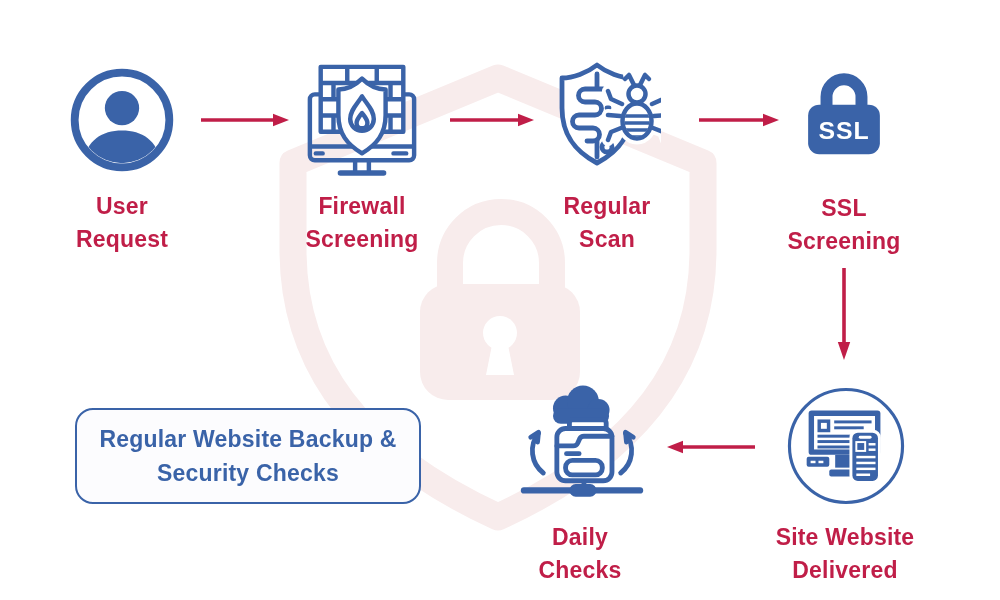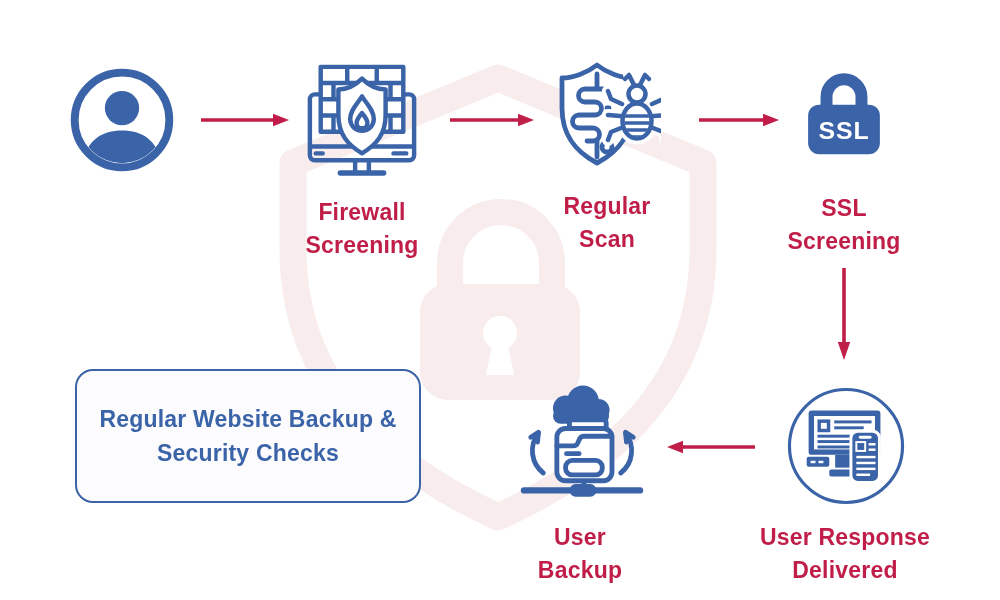--- a/index.html
+++ b/index.html
@@ -7,21 +7,21 @@
     width:1000px;height:600px;background:#ffffff;position:relative;overflow:hidden;
     font-family:"Liberation Sans",sans-serif;
   }
   .stage{position:absolute;inset:0;width:1000px;height:600px;}
   .abs{position:absolute;}
   .node-label{
     position:absolute;color:#C01E48;font-weight:700;font-size:23px;line-height:33px;
     text-align:center;letter-spacing:.2px;
   }
   .callout{
-    position:absolute;left:75px;top:369px;width:346px;height:134px;
+    position:absolute;left:75px;top:408px;width:346px;height:96px;
     border:2.5px solid #3A63A8;border-radius:18px;background:#fcfcfe;
     display:flex;align-items:center;justify-content:center;box-sizing:border-box;
   }
   .callout-text{
     width:312px;color:#3A63A8;font-weight:700;font-size:23px;line-height:34px;
     text-align:center;letter-spacing:.2px;
   }
   svg{display:block;}
 </style>
 </head>
@@ -40,20 +40,21 @@
   <svg class="abs" style="left:70px;top:68px;" width="104" height="104" viewBox="0 0 100 100">
     <defs>
         <clipPath id="uClip">
           <circle cx="50" cy="50" r="41.5"></circle>
         </clipPath>
       </defs>
     <circle cx="50" cy="50" r="45.5" fill="#ffffff" stroke="#3A63A8" stroke-width="7.5"></circle>
     <circle cx="50" cy="38.5" r="16.5" fill="#3A63A8"></circle>
     <path d="M12 96 C14 70 30 60 50 60 C70 60 86 70 88 96 L88 106 H12 Z" fill="#3A63A8" clip-path="url(#uClip)"></path>
   </svg>
+  <div class="node-label" style="left:67px;top:190px;width:110px;">User Request</div>
 
   <svg class="abs" style="left:201px;top:112px;" width="88" height="16" viewBox="0 0 88 16">
     <line x1="0" y1="8" x2="73" y2="8" stroke="#C01E48" stroke-width="3.6"></line>
     <polygon points="72,1.8 88,8 72,14.2" fill="#C01E48"></polygon>
   </svg>
 
   <svg class="abs" style="left:303px;top:57px;" width="118" height="120" viewBox="0 0 120 122">
     <g stroke="#3A63A8" stroke-width="4.5" fill="none" stroke-linejoin="round">
       <rect x="7" y="38" width="106" height="67" rx="5"></rect>
       <path d="M7 91 H113"></path>
@@ -61,21 +62,21 @@
       <path d="M53 105 V116 M67 105 V116"></path>
       <path d="M38 118 H82" stroke-width="5.5" stroke-linecap="round"></path>
       <rect x="18" y="10" width="84" height="66" fill="#ffffff"></rect>
       <path d="M18 26.5 H102 M18 43 H102 M18 59.5 H102"></path>
       <path d="M45 10 V26.5 M75 10 V26.5 M31 26.5 V43 M60 26.5 V43 M89 26.5 V43 M45 43 V59.5 M75 43 V59.5 M31 59.5 V76 M60 59.5 V76 M89 59.5 V76"></path>
       <path d="M60 22 C52 30 44 33 36 33 V59 C36 78 45 89 60 98 C75 89 84 78 84 59 V33 C76 33 68 30 60 22 Z" fill="#ffffff"></path>
       <path d="M60 40 C55 48 48 54 48 63 A12 12 0 0 0 72 63 C72 54 65 48 60 40 Z"></path>
       <path d="M60 57 C57 61 54.5 63.5 54.5 67 A5.5 5.5 0 0 0 65.5 67 C65.5 63.5 63 61 60 57 Z"></path>
     </g>
   </svg>
-  <div class="node-label" style="left:292px;top:190px;width:140px;margin-top:6px;">Firewall Screening</div>
+  <div class="node-label" style="left:292px;top:190px;width:140px;">Firewall Screening</div>
 
   <svg class="abs" style="left:450px;top:112px;" width="84" height="16" viewBox="0 0 84 16">
     <line x1="0" y1="8" x2="69" y2="8" stroke="#C01E48" stroke-width="3.6"></line>
     <polygon points="68,1.8 84,8 68,14.2" fill="#C01E48"></polygon>
   </svg>
 
   <svg class="abs" style="left:549px;top:58px;" width="112" height="112" viewBox="0 0 112 112">
     <g stroke="#3A63A8" stroke-width="4.8" fill="none" stroke-linecap="round" stroke-linejoin="round">
       <path d="M48 7 C38 15 24 20 13 20 V50 C13 78 27 94 48 105 C69 94 83 78 83 50 V20 C72 20 58 15 48 7 Z" fill="#ffffff"></path>
       <path d="M48 16 V30 M48 82 V99"></path>
@@ -141,21 +142,21 @@
     <rect x="66.5" y="46.5" width="26" height="49" rx="5.5" fill="#3A63A8"></rect>
     <rect x="73" y="49.5" width="13" height="3" rx="1.5" fill="#ffffff"></rect>
     <rect x="70.5" y="56" width="9" height="9" fill="none" stroke="#ffffff" stroke-width="2"></rect>
     <rect x="83" y="57" width="7" height="2.5" fill="#ffffff"></rect>
     <rect x="83" y="62.5" width="7" height="2.5" fill="#ffffff"></rect>
     <rect x="70.5" y="70" width="19.5" height="2.5" fill="#ffffff"></rect>
     <rect x="70.5" y="76" width="19.5" height="2.5" fill="#ffffff"></rect>
     <rect x="70.5" y="82" width="19.5" height="2.5" fill="#ffffff"></rect>
     <rect x="70.5" y="88" width="14" height="2.5" fill="#ffffff"></rect>
   </svg>
-  <div class="node-label" style="left:755px;top:521px;width:180px;">User Response Delivered</div>
+  <div class="node-label" style="left:755px;top:521px;width:180px;">Site Website Delivered</div>
 
   <svg class="abs" style="left:667px;top:439px;" width="88" height="16" viewBox="0 0 88 16">
     <line x1="88" y1="8" x2="15" y2="8" stroke="#C01E48" stroke-width="3.6"></line>
     <polygon points="16,1.8 0,8 16,14.2" fill="#C01E48"></polygon>
   </svg>
 
   <svg class="abs" style="left:514px;top:384px;" width="136" height="118" viewBox="0 0 140 122">
     <g fill="#3A63A8">
       <circle cx="53" cy="25" r="13"></circle>
       <circle cx="71" cy="18" r="16.5"></circle>
@@ -172,19 +173,19 @@
     <g stroke="#3A63A8" stroke-width="5" fill="none" stroke-linecap="round" stroke-linejoin="round">
       <path d="M30 92 A29 29 0 0 1 25 51"></path>
       <path d="M17 55 L25 50 L24 60"></path>
       <path d="M110 92 A29 29 0 0 0 115 51"></path>
       <path d="M123 55 L115 50 L116 60"></path>
     </g>
     <path d="M72 100 V106" stroke="#3A63A8" stroke-width="5"></path>
     <path d="M10 110 H130" stroke="#3A63A8" stroke-width="6.5" stroke-linecap="round"></path>
     <rect x="57" y="103.5" width="28" height="13" rx="6.5" fill="#3A63A8"></rect>
   </svg>
-  <div class="node-label" style="left:525px;top:521px;width:110px;">User Backup</div>
+  <div class="node-label" style="left:525px;top:521px;width:110px;">Daily Checks</div>
 
   <div class="callout">
     <div class="callout-text">Regular Website Backup &amp; Security Checks</div>
   </div>
 
 </div>
 
 </body></html>

